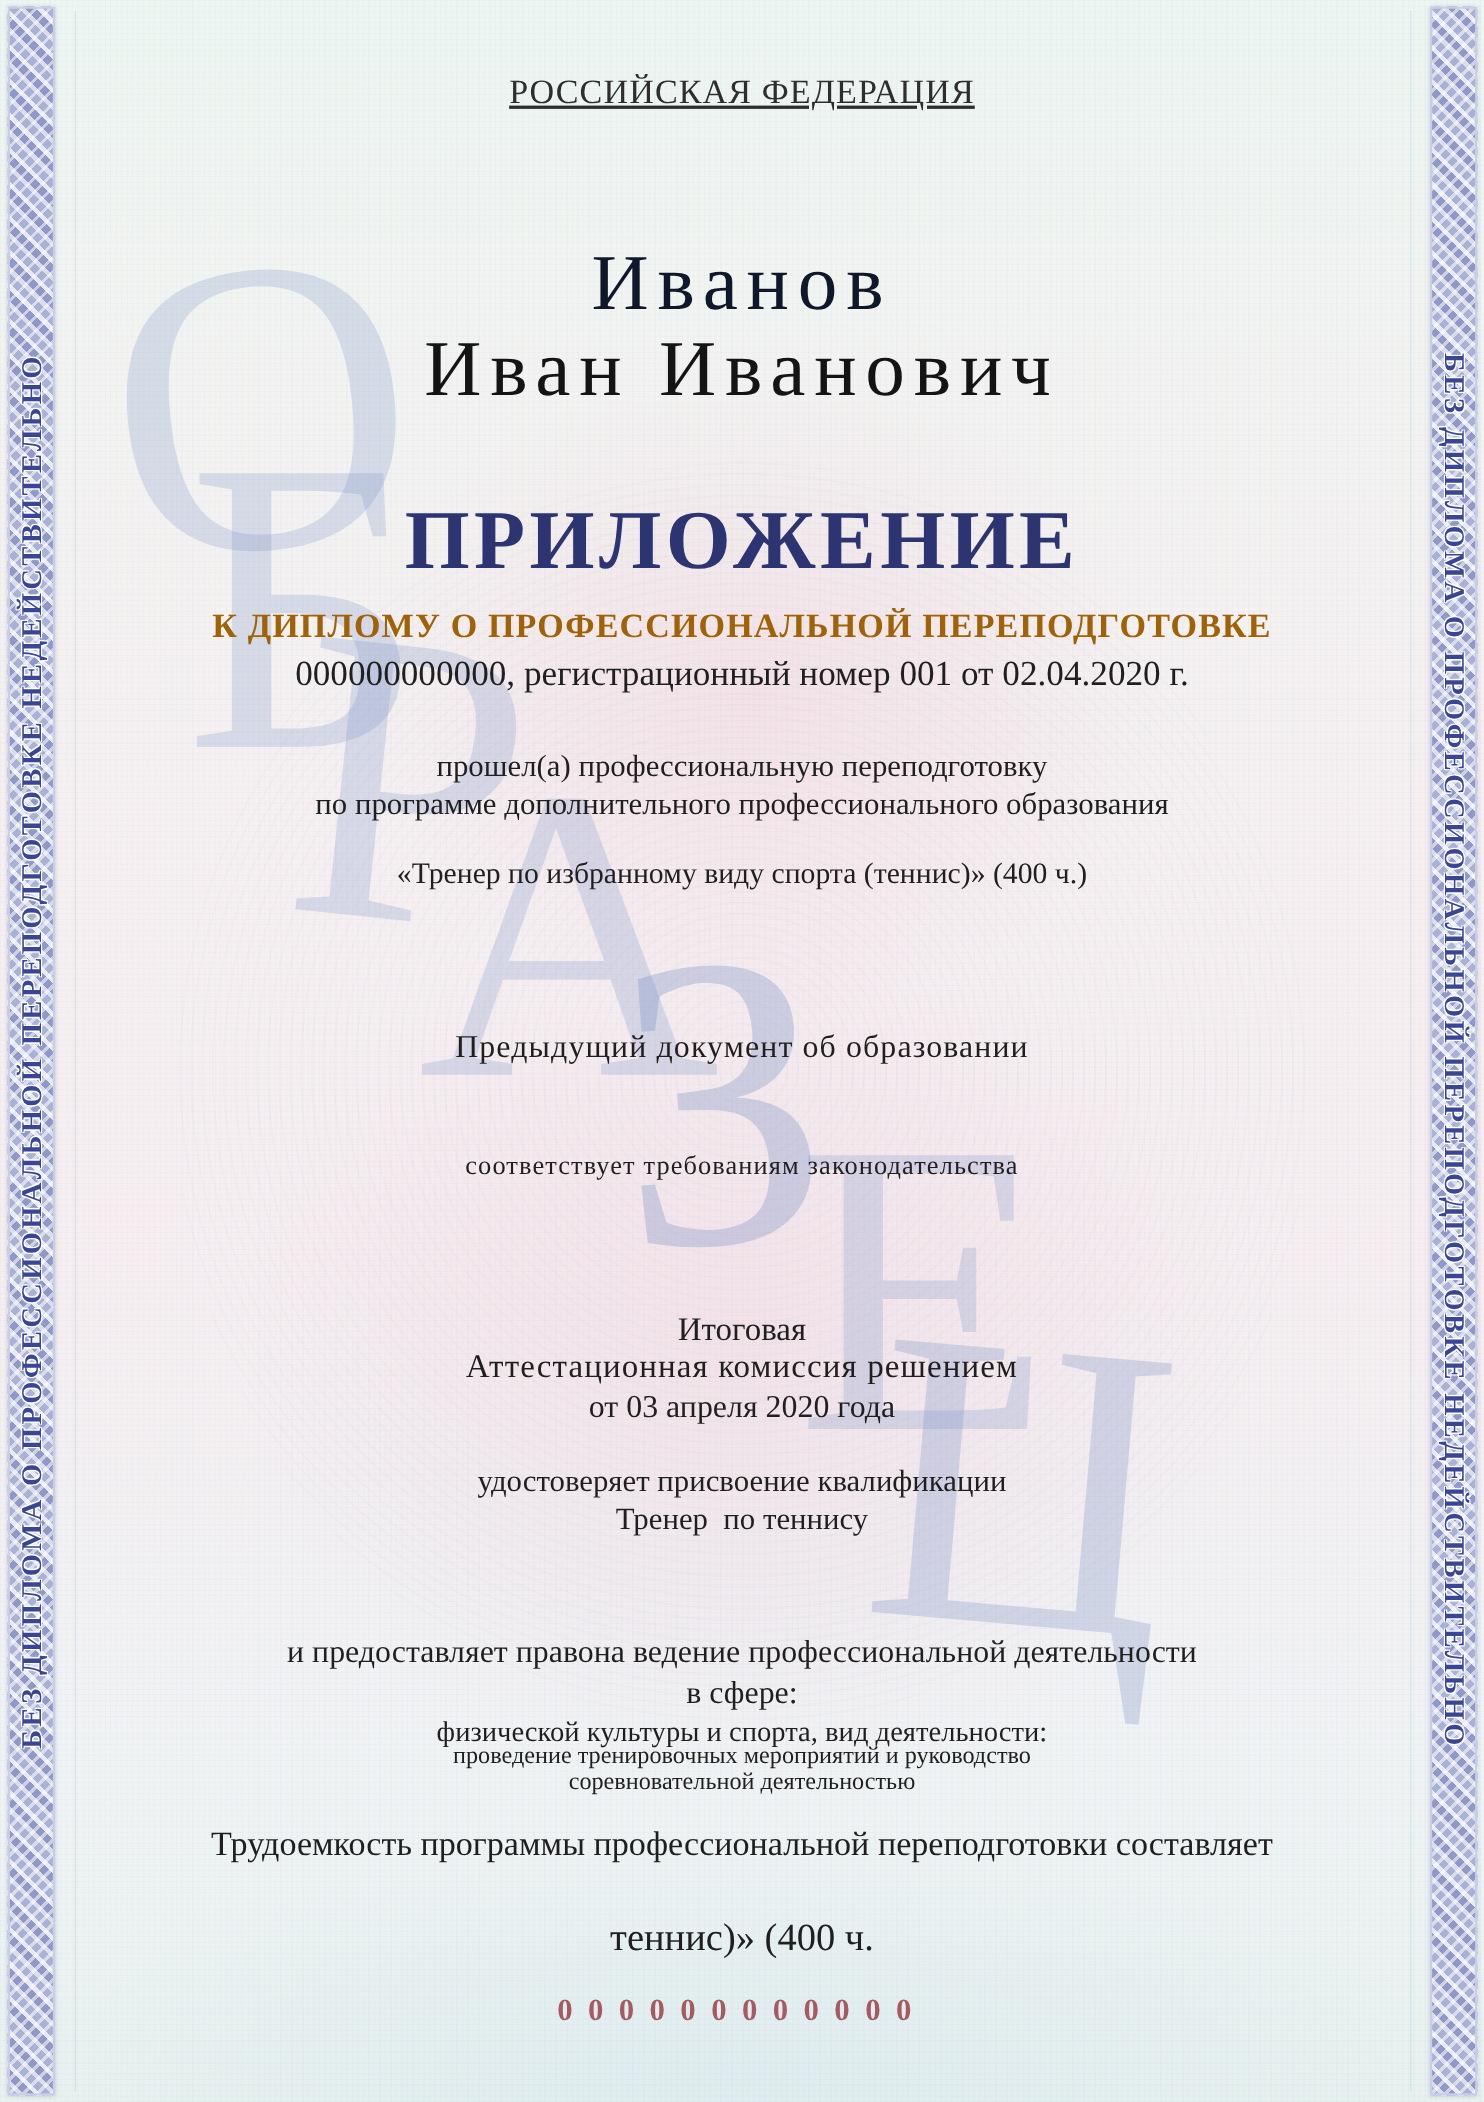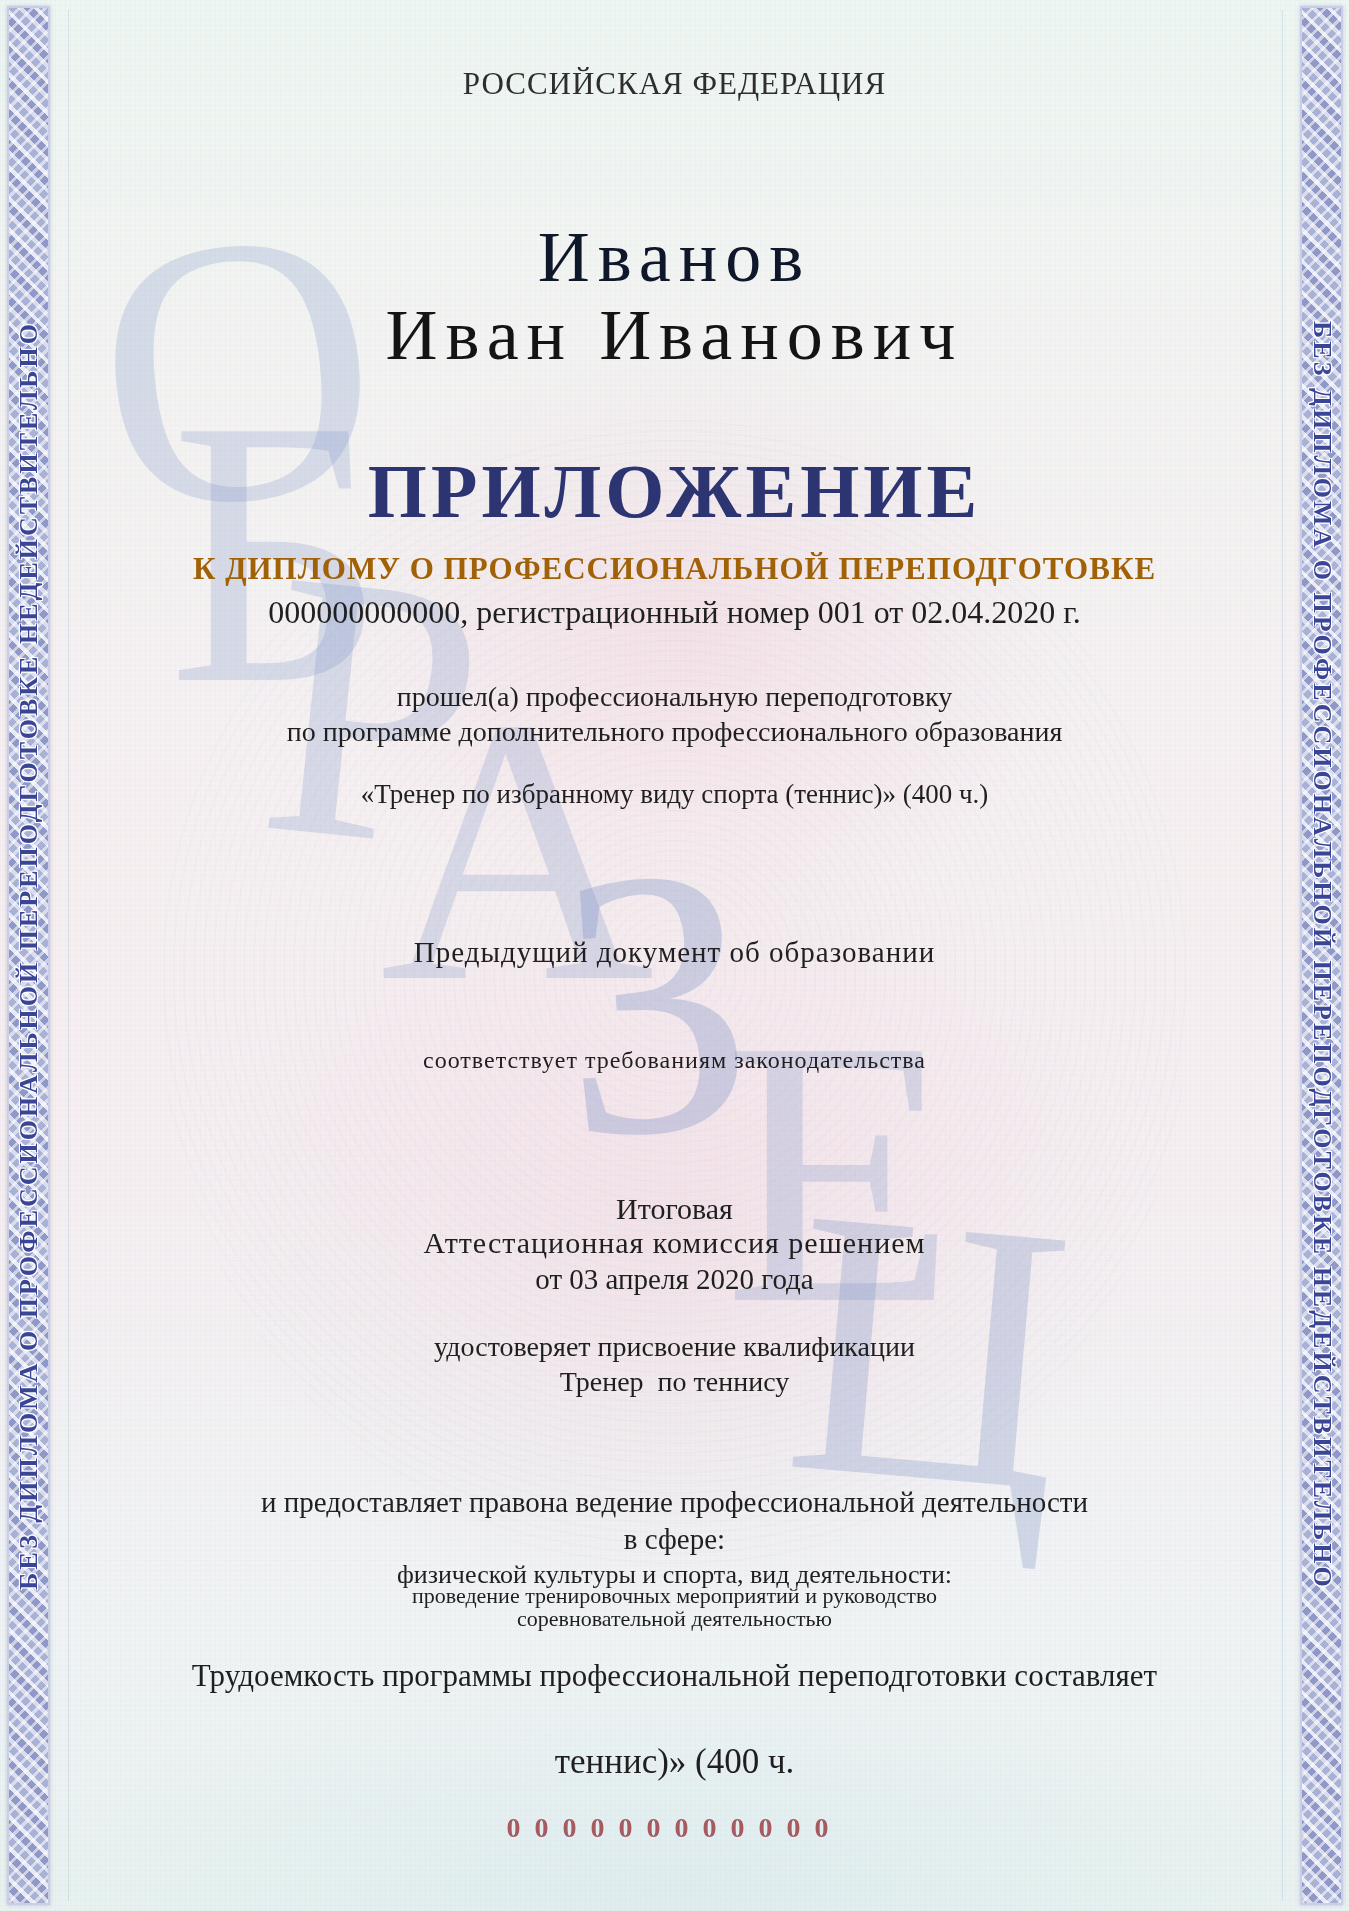--- a/index.html
+++ b/index.html
@@ -53,21 +53,21 @@
   .wm-letter:nth-of-type(1){left:100px;top:180px;transform:rotate(-6deg);}
   .wm-letter:nth-of-type(2){left:168px;top:362px;}
   .wm-letter:nth-of-type(3){left:268px;top:520px;transform:rotate(6deg);}
   .wm-letter:nth-of-type(4){left:380px;top:660px;}
   .wm-letter:nth-of-type(5){left:560px;top:812px;transform:rotate(-4deg);color:rgba(120,143,196,0.32);}
   .wm-letter:nth-of-type(6){left:724px;top:982px;}
   .wm-letter:nth-of-type(7){left:792px;top:1160px;transform:rotate(5deg);color:rgba(128,150,199,0.30);}
 
   
   .line{position:absolute;left:60px;right:60px;text-align:center;z-index:3;color:#1f1f1f;line-height:1.15;}
-  .l-country{top:66px;font-size:31px;letter-spacing:1px;color:#2e2e2e;}
+  .l-country{top:66px;font-size:31px;letter-spacing:1px;color:#2e2e2e;text-decoration:underline;}
   .l-name1{top:216px;font-size:72px;letter-spacing:8px;color:#0f172a;}
   .l-name2{top:294px;font-size:72px;letter-spacing:8px;color:#141414;}
   .l-title{top:448px;font-size:76px;font-weight:bold;letter-spacing:4px;color:#2c3472;}
   .l-subtitle{top:551px;font-size:31px;font-weight:bold;letter-spacing:1px;color:#a16207;}
   .l-number{top:594px;font-size:32px;}
   .l-comp1{top:681px;font-size:28px;}
   .l-comp2{top:716px;font-size:28px;}
   .l-program{top:779px;font-size:27px;}
   .l-prev1{top:936px;font-size:29px;letter-spacing:1px;}
   .l-prev2{top:1047px;font-size:24px;letter-spacing:1px;}

